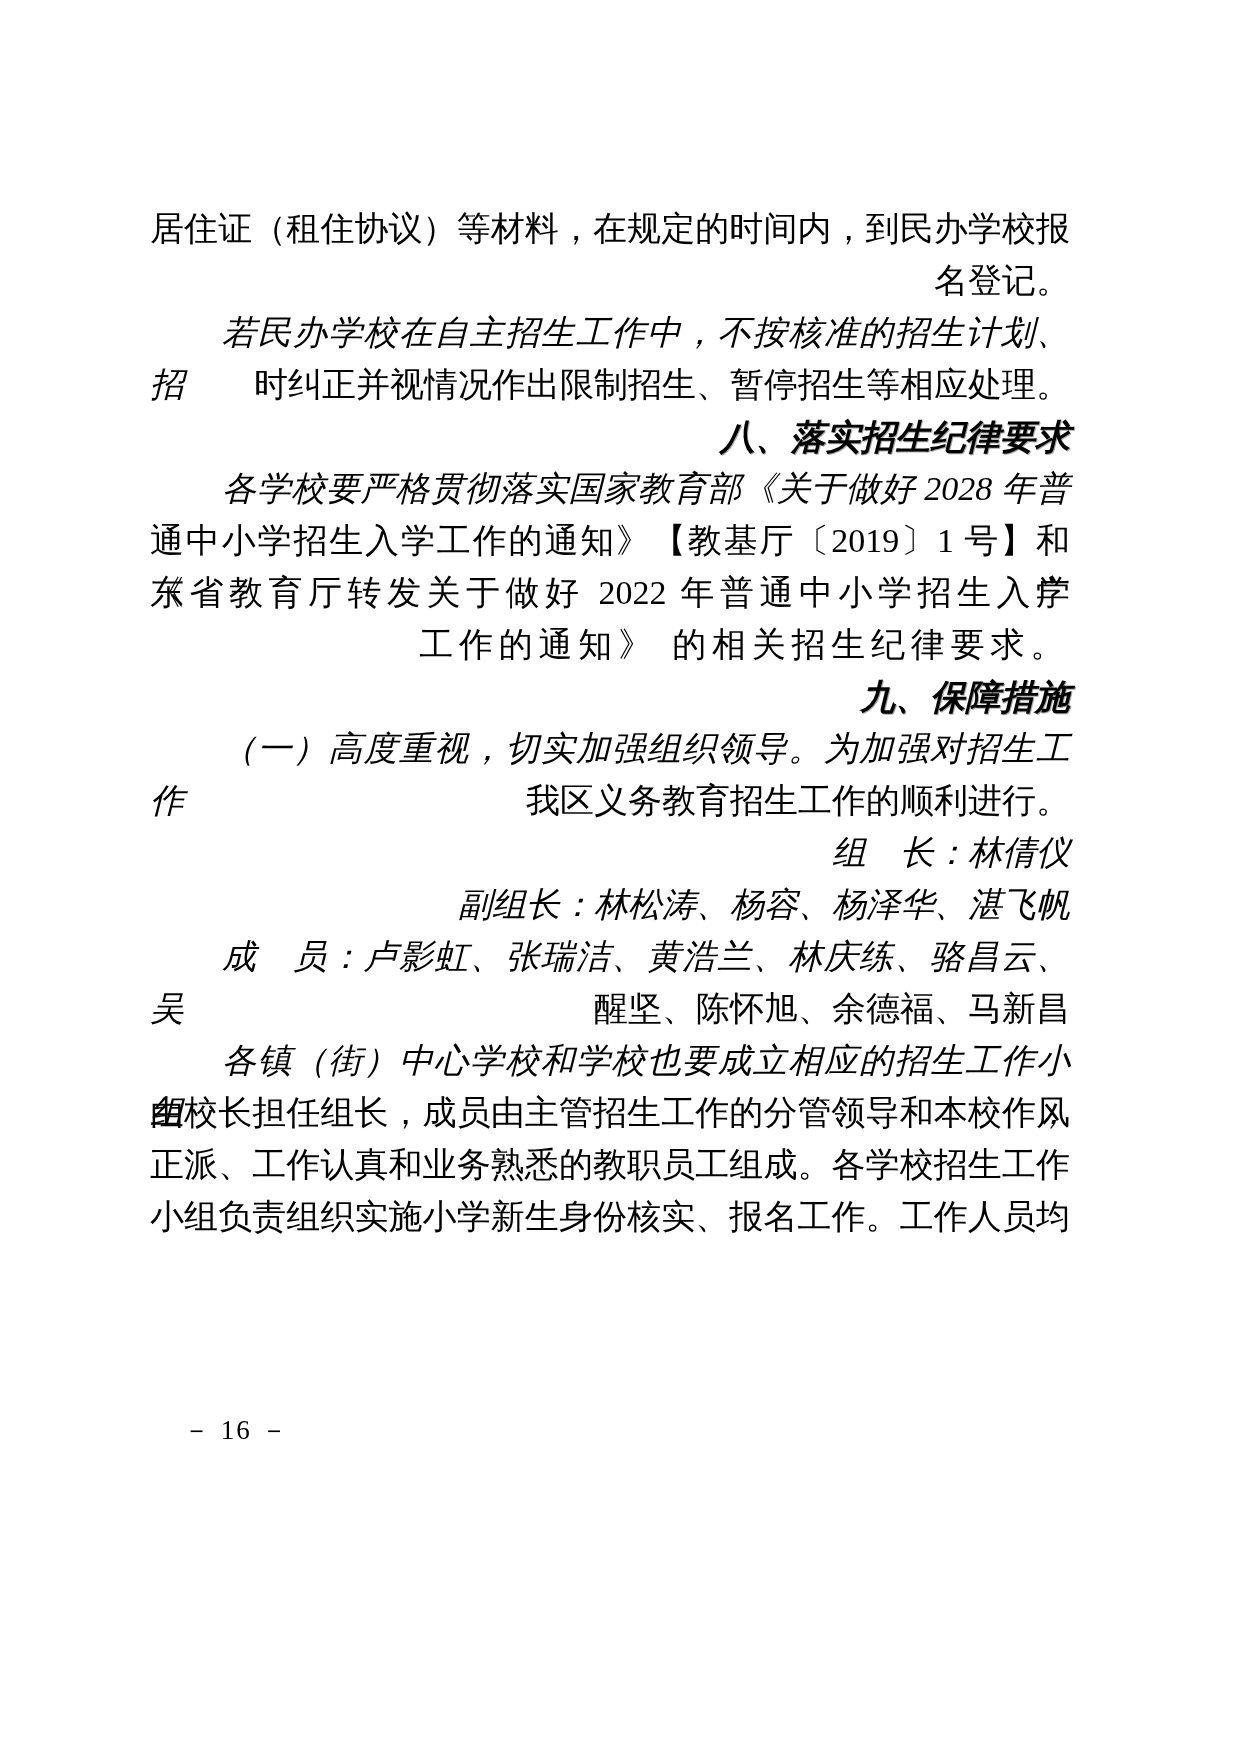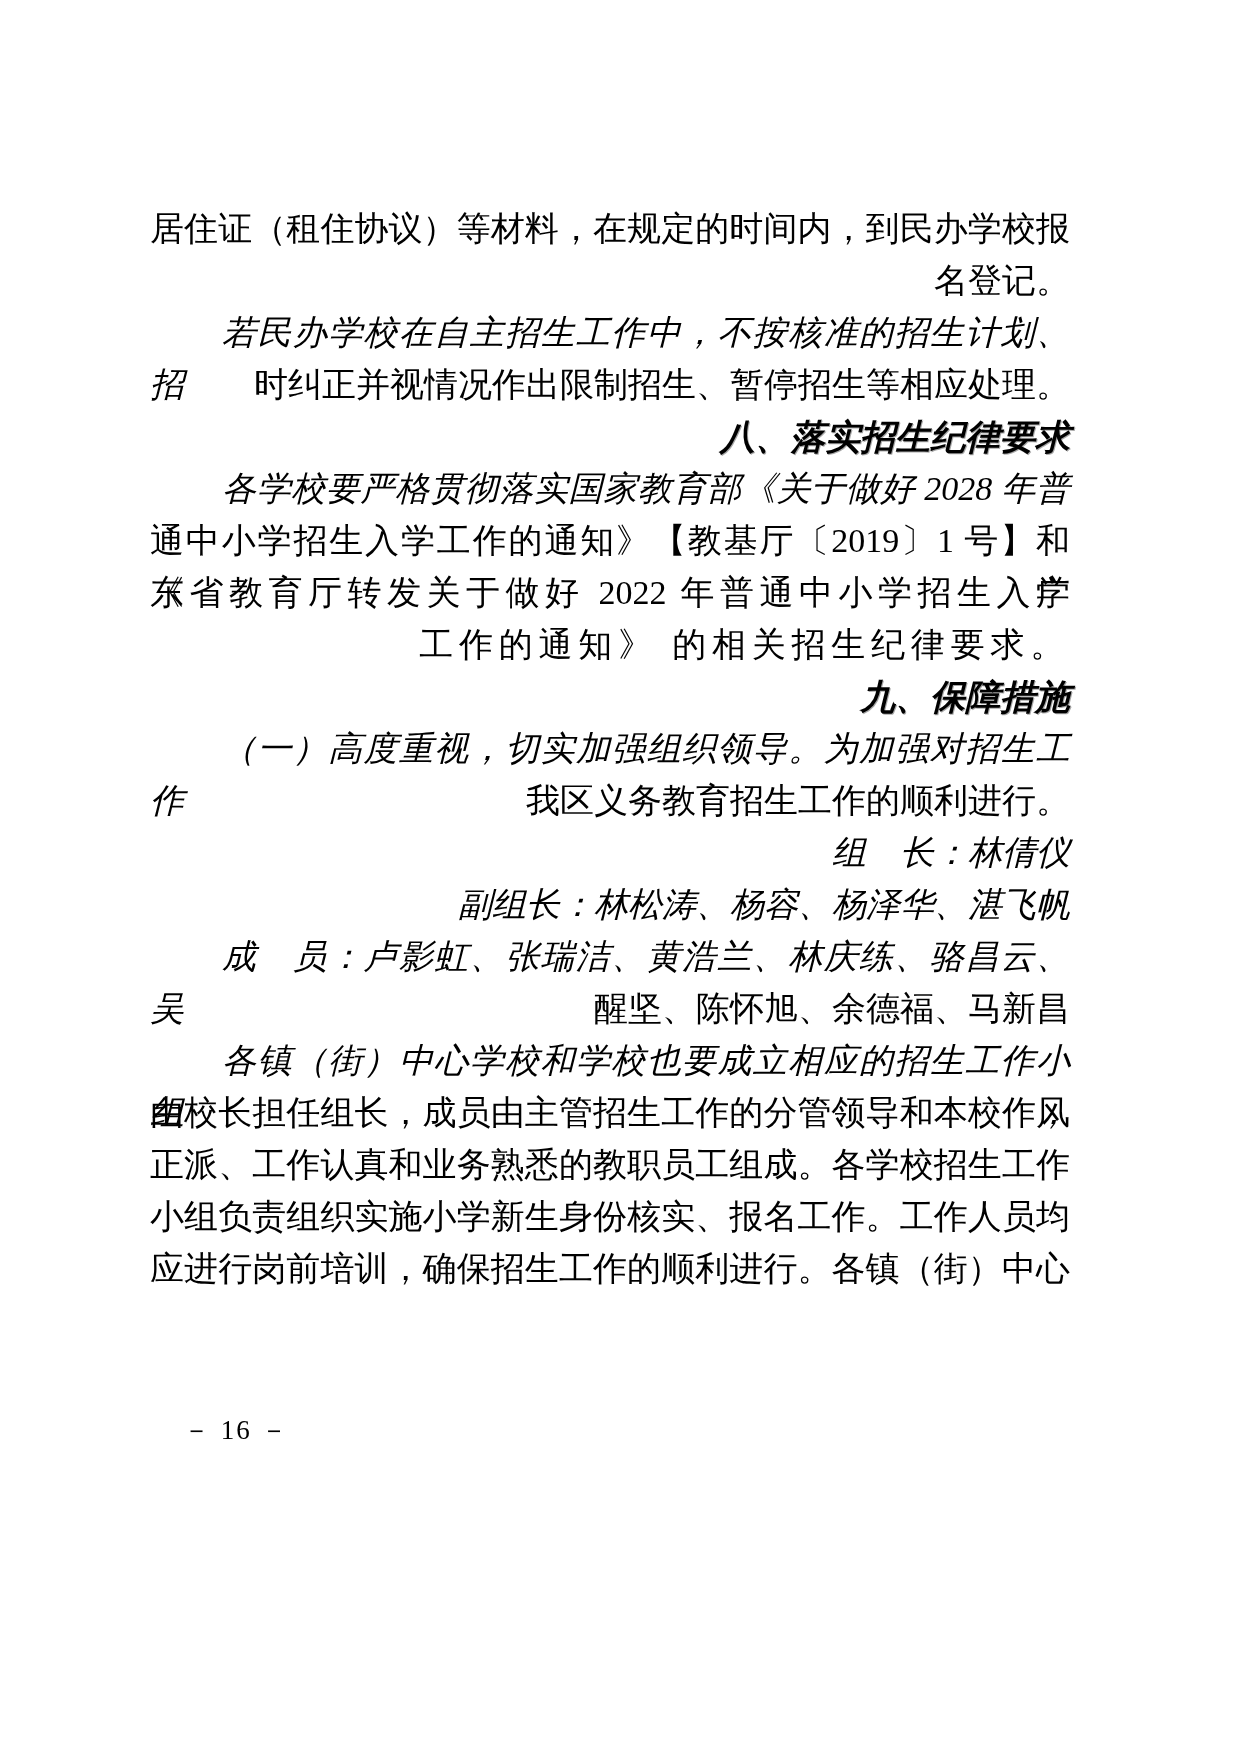--- a/index.html
+++ b/index.html
@@ -87,17 +87,16 @@
       <div class="line indent">组　长：林倩仪</div>
       <div class="line indent">副组长：林松涛、杨容、杨泽华、湛飞帆</div>
       <div class="line fill indent">成　员：卢影虹、张瑞洁、黄浩兰、林庆练、骆昌云、吴</div>
       <div class="line">醒坚、陈怀旭、余德福、马新昌</div>
     </div>
     <div class="block paragraph">
       <div class="line fill indent">各镇（街）中心学校和学校也要成立相应的招生工作小组，</div>
       <div class="line fill">由校长担任组长，成员由主管招生工作的分管领导和本校作风</div>
       <div class="line fill">正派、工作认真和业务熟悉的教职员工组成。各学校招生工作</div>
       <div class="line fill">小组负责组织实施小学新生身份核实、报名工作。工作人员均</div>
-      <div class="line fill">应进行岗前培训，确保招生工作的顺利进行。各镇（街）中心</div>
     </div>
   </main>
 
 <div class="footer">－ 16 －</div>
 
 </body></html>

